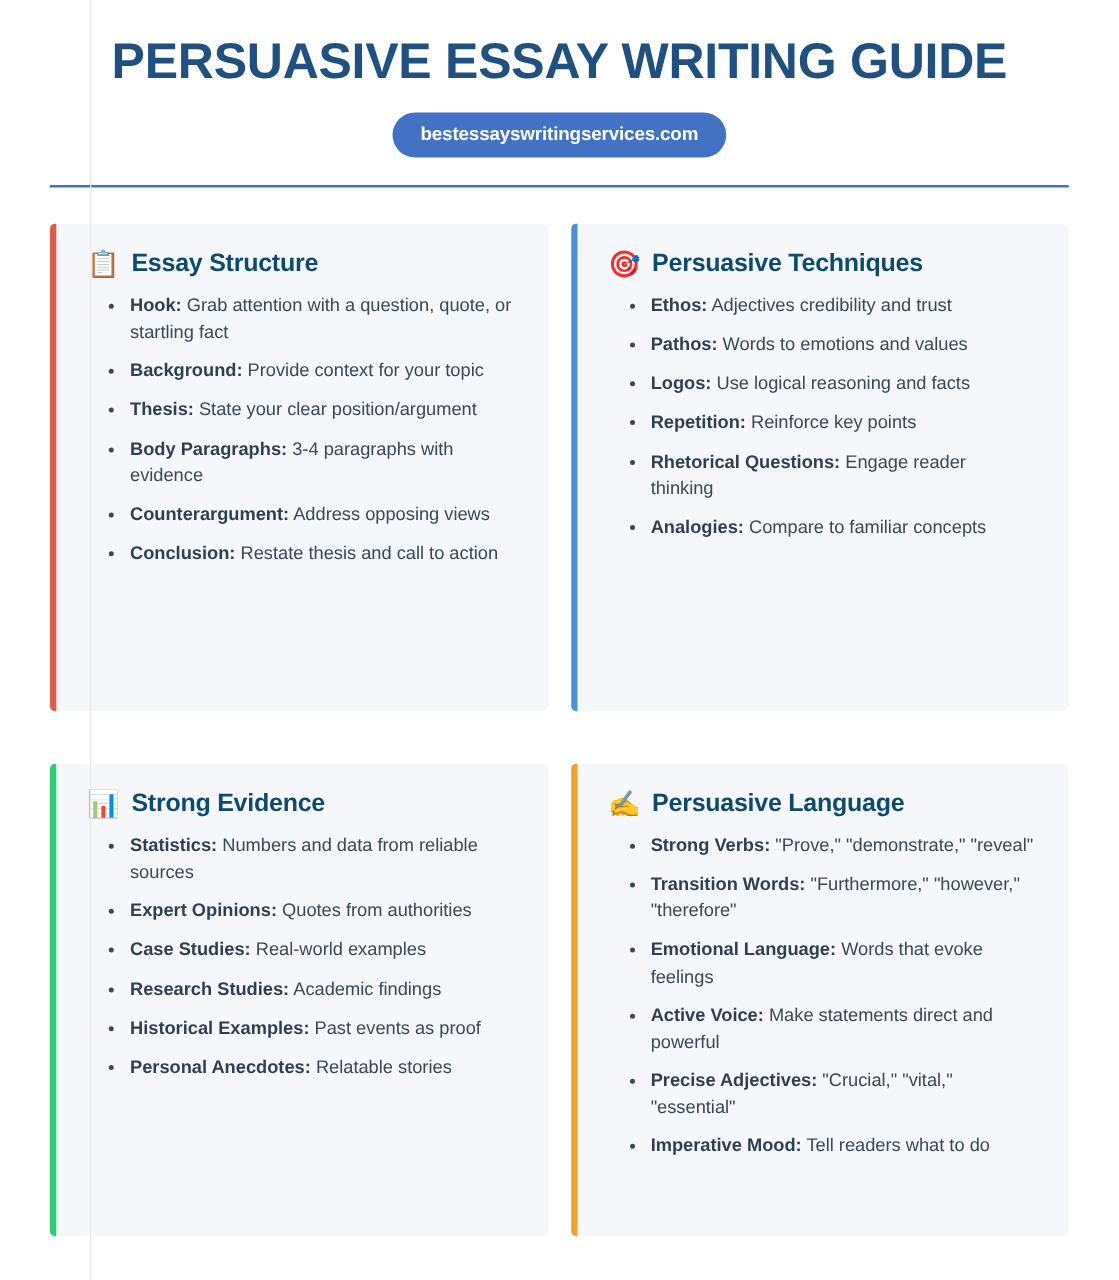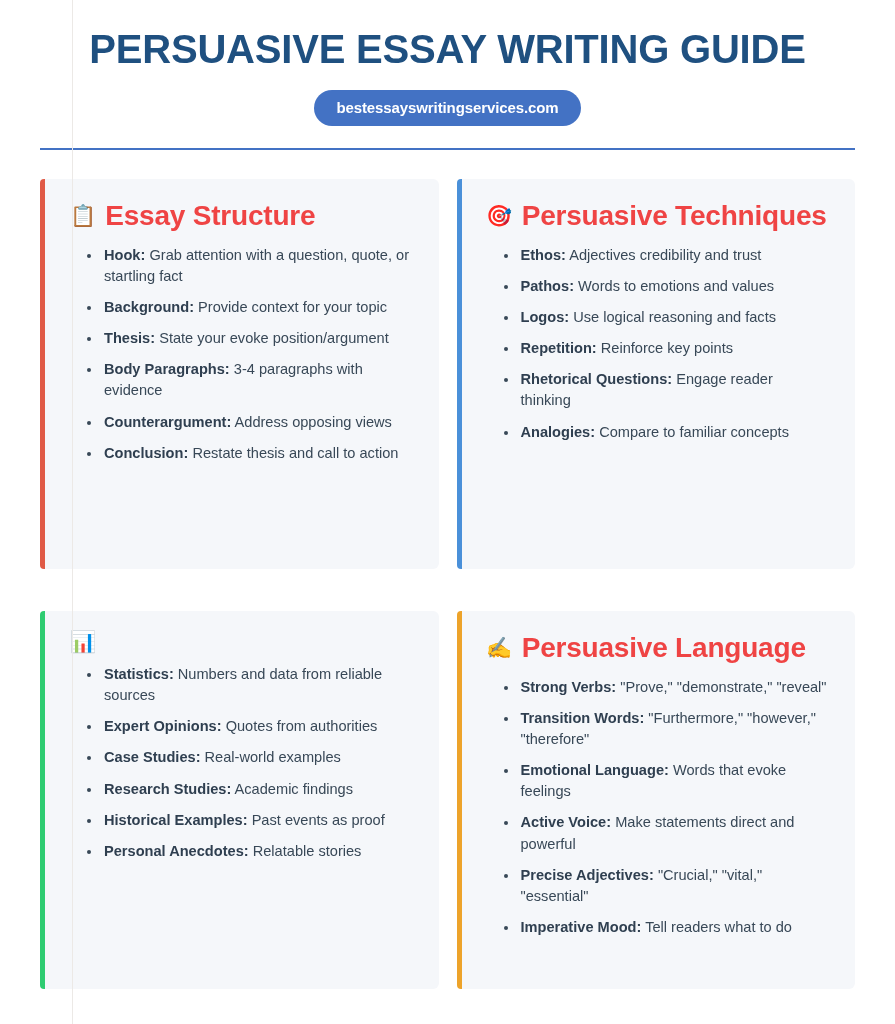--- a/index.html
+++ b/index.html
@@ -103,23 +103,23 @@
     align-items: center;
     gap: 9px;
     margin: 0 0 12px 0;
   }
   .card-icon {
     font-size: 21px;
     line-height: 1;
     flex: 0 0 auto;
   }
   .card-title {
-    font-size: 28px;
-    font-weight: bold;
-    color: #ef4444;
+    font-size: 20px;
+    font-weight: bold;
+    color: #0c4a6e;
     letter-spacing: -0.2px;
     line-height: 1.2;
   }
 
   ul.bullets {
     margin: 8px;
     padding-left: 24px;
     list-style: disc;
   }
   ul.bullets li {
@@ -154,21 +154,21 @@
   <div class="grid">
       <div class="card card-r1">
         <div class="accent" style="background: rgb(224, 90, 70);"></div>
         <div class="card-head">
           <span class="card-icon">📋</span>
           <span class="card-title">Essay Structure</span>
         </div>
         <ul class="bullets">
           <li><span class="term">Hook:</span> <span>Grab attention with a question, quote, or startling fact</span></li>
           <li><span class="term">Background:</span> <span>Provide context for your topic</span></li>
-          <li><span class="term">Thesis:</span> <span>State your evoke position/argument</span></li>
+          <li><span class="term">Thesis:</span> <span>State your clear position/argument</span></li>
           <li><span class="term">Body Paragraphs:</span> <span>3-4 paragraphs with evidence</span></li>
           <li><span class="term">Counterargument:</span> <span>Address opposing views</span></li>
           <li><span class="term">Conclusion:</span> <span>Restate thesis and call to action</span></li>
         </ul>
       </div>
       <div class="card card-r1">
         <div class="accent" style="background: rgb(74, 144, 217);"></div>
         <div class="card-head">
           <span class="card-icon">🎯</span>
           <span class="card-title">Persuasive Techniques</span>
@@ -179,20 +179,21 @@
           <li><span class="term">Logos:</span> <span>Use logical reasoning and facts</span></li>
           <li><span class="term">Repetition:</span> <span>Reinforce key points</span></li>
           <li><span class="term">Rhetorical Questions:</span> <span>Engage reader thinking</span></li>
           <li><span class="term">Analogies:</span> <span>Compare to familiar concepts</span></li>
         </ul>
       </div>
       <div class="card card-r2">
         <div class="accent" style="background: rgb(46, 204, 113);"></div>
         <div class="card-head">
           <span class="card-icon">📊</span>
+          <span class="card-title">Strong Evidence</span>
         </div>
         <ul class="bullets">
           <li><span class="term">Statistics:</span> <span>Numbers and data from reliable sources</span></li>
           <li><span class="term">Expert Opinions:</span> <span>Quotes from authorities</span></li>
           <li><span class="term">Case Studies:</span> <span>Real-world examples</span></li>
           <li><span class="term">Research Studies:</span> <span>Academic findings</span></li>
           <li><span class="term">Historical Examples:</span> <span>Past events as proof</span></li>
           <li><span class="term">Personal Anecdotes:</span> <span>Relatable stories</span></li>
         </ul>
       </div>

